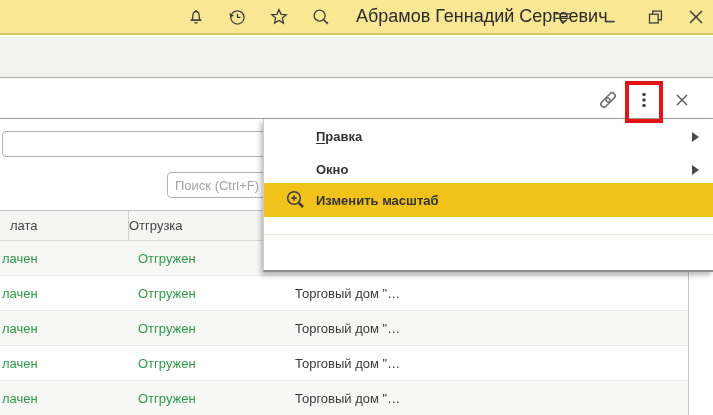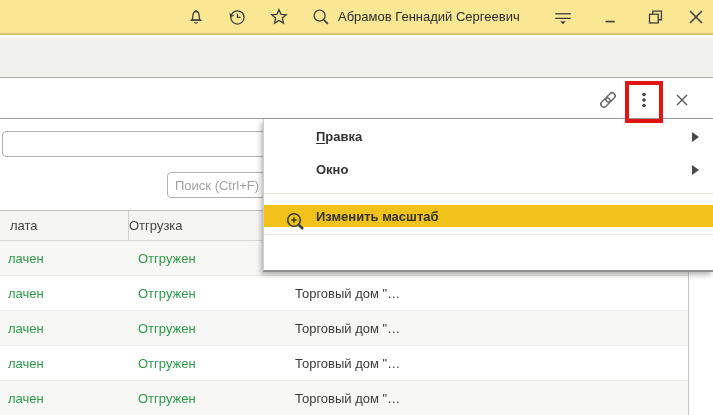--- a/index.html
+++ b/index.html
@@ -9,22 +9,22 @@
     background:#ffffff; font-size:13px; color:#333;
   }
   
   .titlebar {
     position:absolute; left:0; top:0; width:713px; height:35px;
     background:#f9e794; border-bottom:2px solid #d6c36f;
   }
   .tb-icon { position:absolute; top:6px; width:22px; height:22px; cursor:default; }
   .tb-icon svg { width:100%; height:100%; stroke:#3d3d3d; fill:none; stroke-width:1.4; }
   .username {
-    position:absolute; left:338px; top:0; height:33px; line-height:33px;
-    font-size:13px; color:#2b2b2b; white-space:nowrap;
+    position:absolute; left:356px; top:0; height:33px; line-height:33px;
+    font-size:18px; color:#2b2b2b; white-space:nowrap;
   }
   
   .strip {
     position:absolute; left:0; top:37px; width:713px; height:41px;
     background:#f1f1ee; border-bottom:1px solid #adadad;
   }
   .form-header {
     position:absolute; left:0; top:79px; width:713px; height:40px;
     background:#ffffff; border-bottom:1px solid #9b9b9b;
   }
@@ -48,42 +48,42 @@
     border-top:1px solid #c2c2c2; border-bottom:1px solid #d8d8d8;
     color:#444;
   }
   .gh-cell { display:flex; align-items:center; }
   .gh-c1 { width:128px; padding-left:10px; }
   .gh-c2 { width:157px; padding-left:0; border-left:1px solid #cfcfcf; }
   .gh-c3 { flex:1; }
   .grid-row { display:flex; height:35px; border-bottom:1px solid #ebebea; background:#fff; }
   .grid-row.alt { background:#f7f7f5; }
   .gr-cell { display:flex; align-items:center; white-space:nowrap; overflow:hidden; }
-  .gr-c1 { width:128px; padding-left:8px; }
+  .gr-c1 { width:128px; padding-left:2px; }
   .gr-c2 { width:157px; padding-left:10px; }
   .gr-c3 { flex:1; padding-left:10px; color:#3a3a3a; }
   .status-green { color:#2c9b47; }
   .grid-right-edge {
     position:absolute; left:688px; top:210px; width:1px; height:205px; background:#c6c6c6;
   }
   
   .menu {
     position:absolute; left:263px; top:119px; width:450px; height:153px;
     background:#fff; z-index:20;
     border-left:1px solid #cdcdcd; border-bottom:2px solid #8f8f8f;
     box-shadow:-2px 3px 5px rgba(0,0,0,0.28);
   }
   .menu-item {
     position:absolute; left:0; width:100%; display:flex; align-items:center;
     padding-left:52px; color:#333; cursor:default;font-weight:bold;
   }
   .menu-item .hot { text-decoration:underline; text-underline-offset:2px; }
   .mi-1 { top:1px;  height:33px; }
   .mi-2 { top:34px; height:33px; }
-  .mi-3 { top:86px; height:22px; background:#f1c21a; }
+  .mi-3 { top:64px; height:34px; background:#f1c21a; }
   .mi-4 { top:117px; height:34px; }
   .menu-sep { position:absolute; left:0; width:100%; height:1px; background:#eeeadb; }
   .ms-1 { top:74px; } .ms-2 { top:115px; }
   .submenu-arrow {
     position:absolute; right:14px; width:0; height:0;
     border-left:7px solid #4a4a4a; border-top:5px solid transparent; border-bottom:5px solid transparent;
   }
   .mi-icon { position:absolute; left:20px; top:5px; width:24px; height:24px; }
   .mi-icon svg { width:100%; height:100%; stroke:#3d3d3d; fill:none; stroke-width:1.6; }
 </style>

